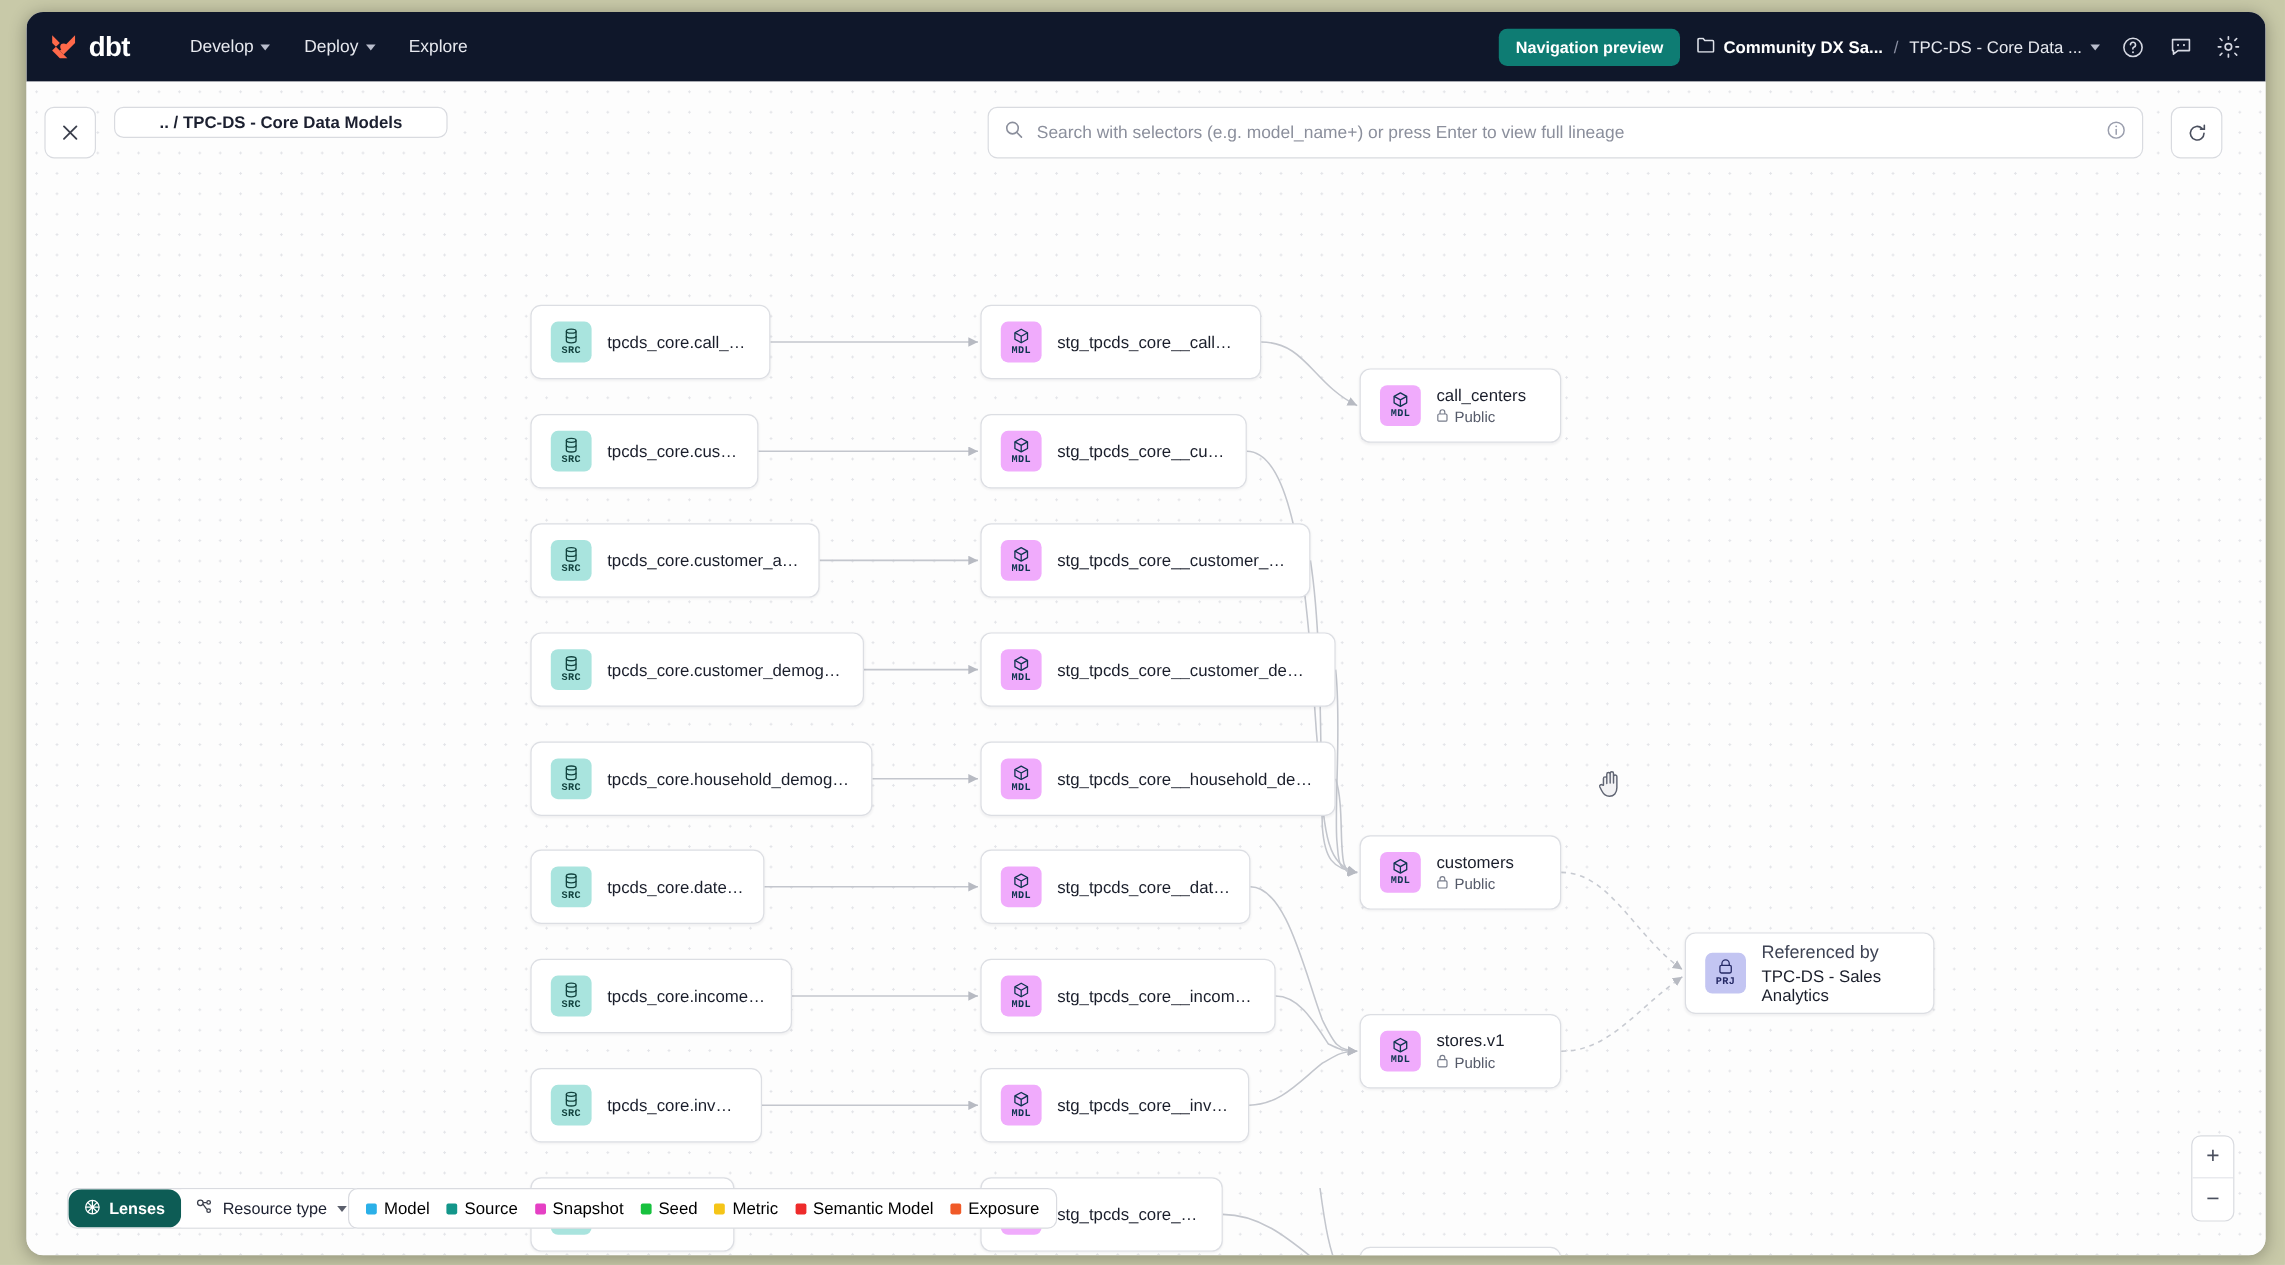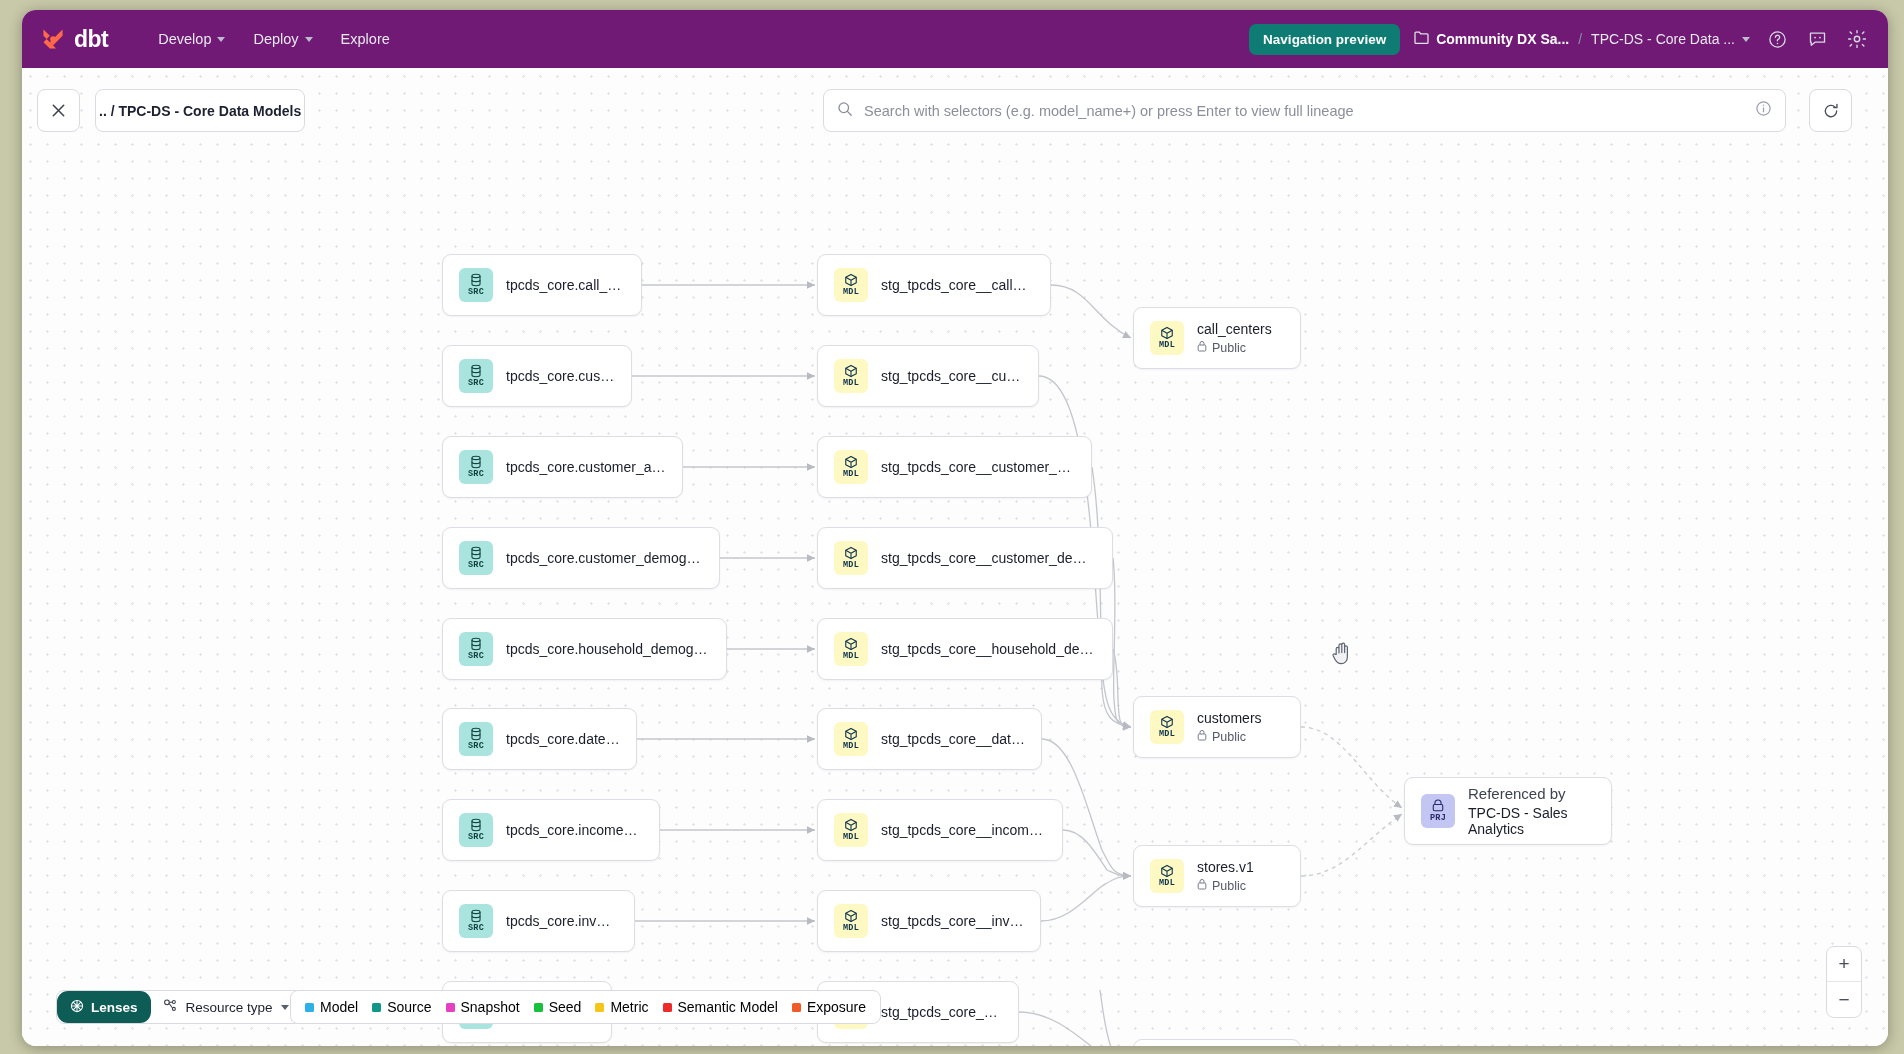--- a/index.html
+++ b/index.html
@@ -16,21 +16,21 @@
     border-radius: 14px;
     overflow: hidden;
     background: #fff;
     box-shadow: 0 2px 14px rgba(0,0,0,0.3);
   }
 
   
   .navbar {
     position: absolute; left: 0; top: 0;
     width: 100%; height: 58px;
-    background: #701a75;
+    background: #0f172a;
     display: flex; align-items: center;
     padding: 0 18px;
     color: #fff;
   }
   .brand { display: flex; align-items: center; gap: 8px; margin-right: 40px; }
   .brand-mark {
     width: 26px; height: 26px; position: relative;
   }
   .brand-mark svg { display:block; }
   .brand-text { font-size: 23px; font-weight: 700; letter-spacing: -0.5px; }
@@ -78,21 +78,21 @@
   .toolbar { position: absolute; left: 0; top: 0; width: 100%; height: 62px; }
   .tb-btn {
     position: absolute;
     background: #fff; border: 1px solid #d9dbe0;
     border-radius: 8px; cursor: pointer;
     display: flex; align-items: center; justify-content: center;
     color: #3b3f4c;
   }
   .close-btn { left: 15px; top: 21px; width: 43px; height: 43px; }
   .crumb-btn {
-    left: 73px; top: 21px; height: 43px; padding: 0 3px;
+    left: 73px; top: 21px; height: 26px; padding: 0 37px;
     font-size: 14px; color: #1c2030; font-weight: 600;
   }
   .searchbar {
     position: absolute; left: 801px; top: 21px;
     width: 963px; height: 43px;
     background: #fff; border: 1px solid #d9dbe0; border-radius: 8px;
     display: flex; align-items: center; padding: 0 13px; gap: 11px;
     cursor: text;
   }
   .search-ph { font-size: 14.5px; color: #8b8f9c; flex: 1; }
@@ -116,21 +116,21 @@
     border-radius: 6px;
     display: flex; flex-direction: column;
     align-items: center; justify-content: center;
     flex: 0 0 34px;
     line-height: 1;
   }
   .badge svg { display:block; margin-bottom:1px; }
   .badge-txt { font-size: 8.5px; font-weight: 700; letter-spacing: 0.3px;
                font-family: "Liberation Mono", monospace; }
   .badge-src { background: #a9e4de; color: #12423e; }
-  .badge-mdl { background: #fef9c3; color: #0f3550; }
+  .badge-mdl { background: #f0abfc; color: #0f3550; }
   .badge-prj { background: #c3c5f2; color: #262a66; }
   .node-body { display: flex; flex-direction: column; gap: 3px; min-width: 0; }
   .node-title {
     font-size: 14px; color: #1a1e2b;
     white-space: nowrap; overflow: hidden; text-overflow: ellipsis;
   }
   .node-sub {
     font-size: 12.5px; color: #555a69;
     display: flex; align-items: flex-end; gap: 5px;
   }

